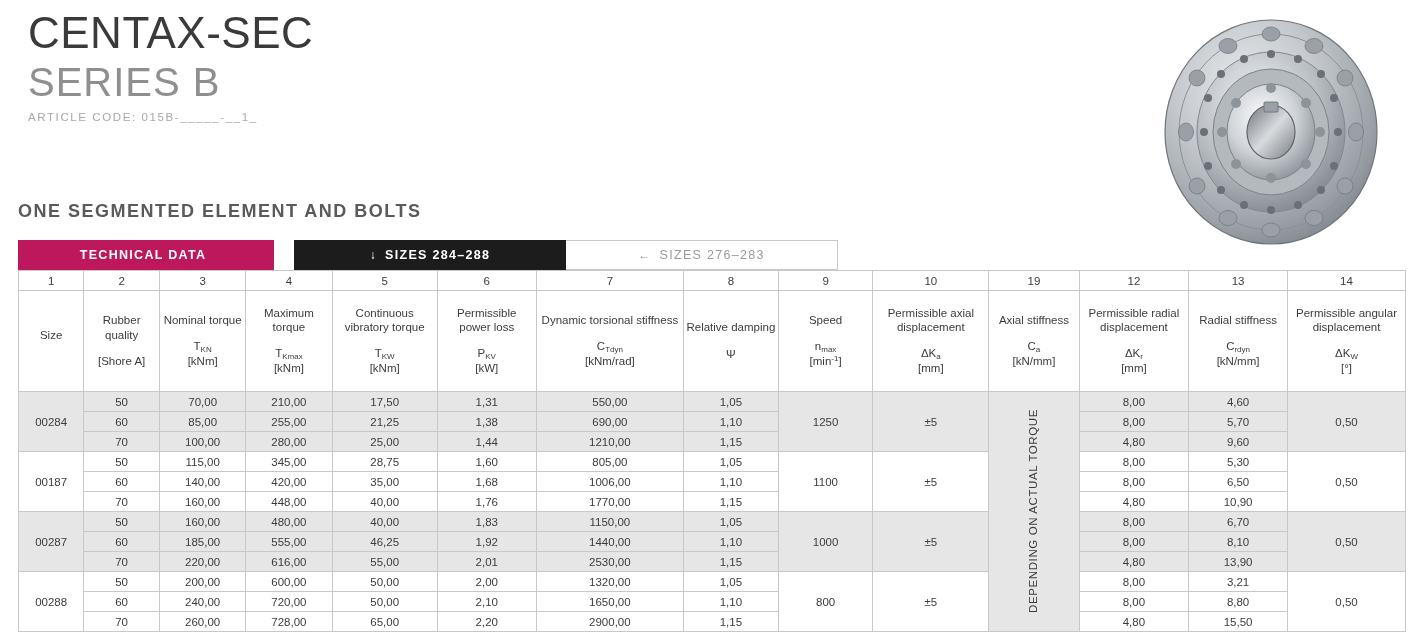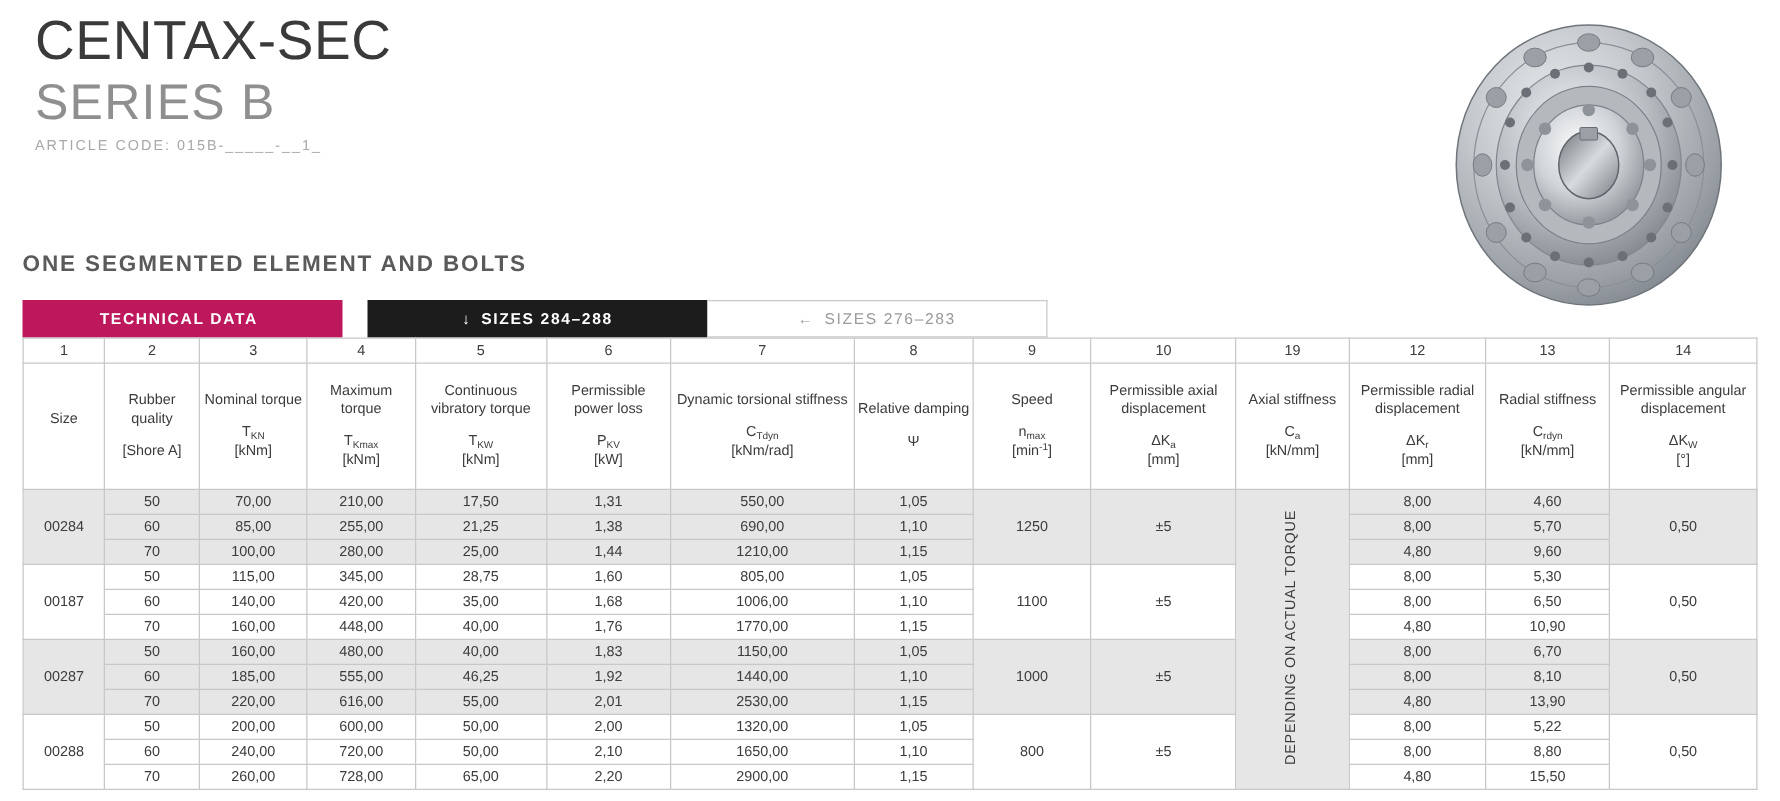--- a/index.html
+++ b/index.html
@@ -531,21 +531,21 @@
         <td>50</td>
         <td>200,00</td>
         <td>600,00</td>
         <td>50,00</td>
         <td>2,00</td>
         <td>1320,00</td>
         <td>1,05</td>
         <td rowspan="3">800</td>
         <td rowspan="3">±5</td>
         <td>8,00</td>
-        <td>5,22</td>
+        <td>3,21</td>
         <td rowspan="3">0,50</td>
       </tr>
       <tr class="datarow plain">
         <td>60</td>
         <td>240,00</td>
         <td>720,00</td>
         <td>50,00</td>
         <td>2,10</td>
         <td>1650,00</td>
         <td>1,10</td>

